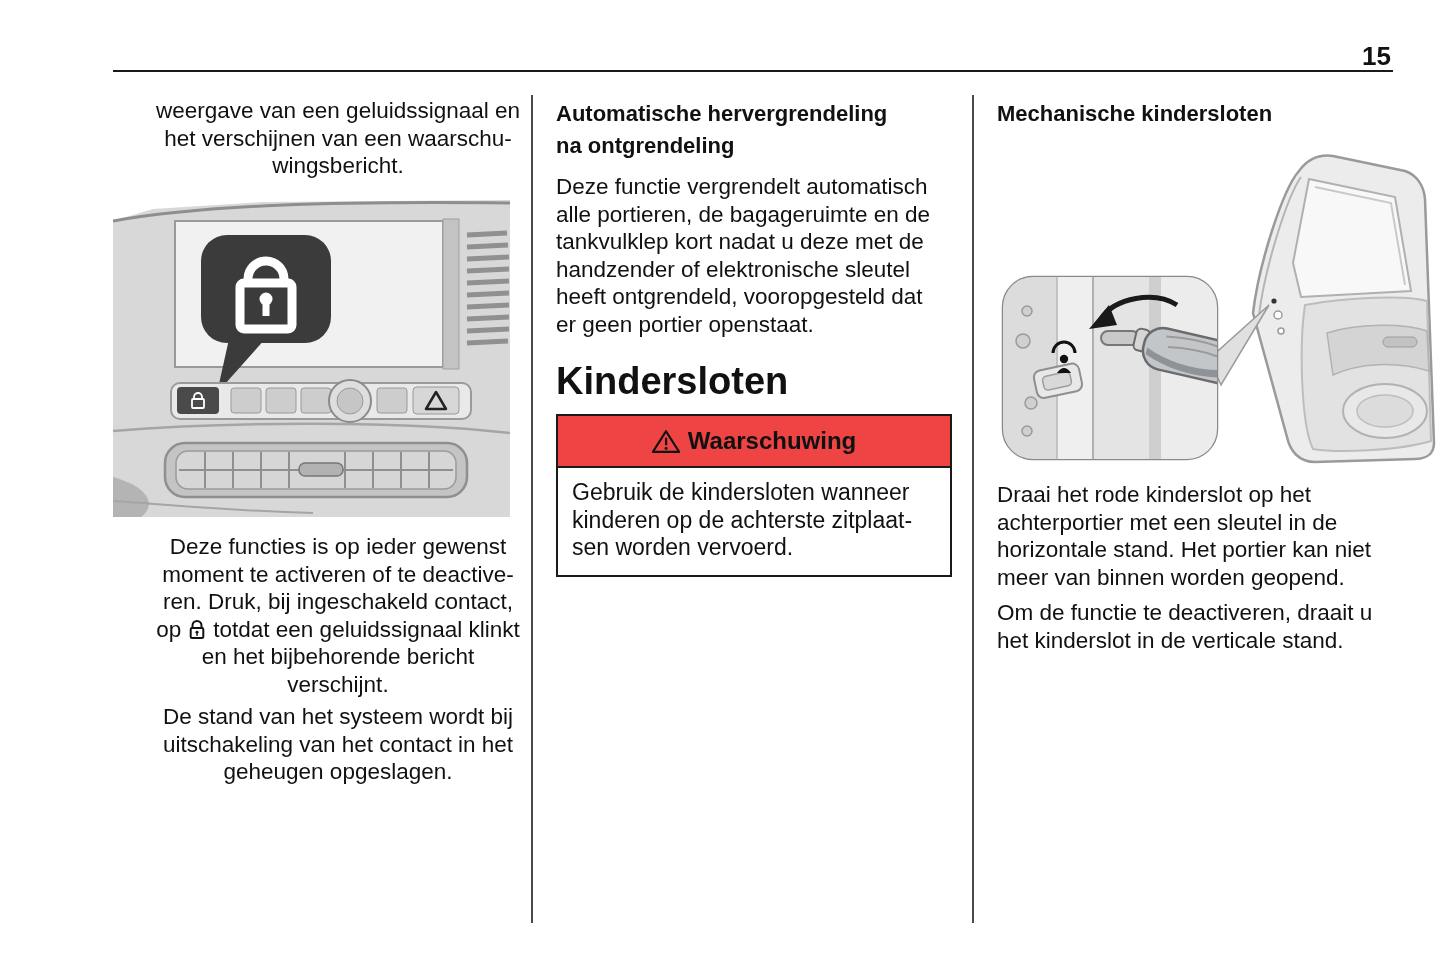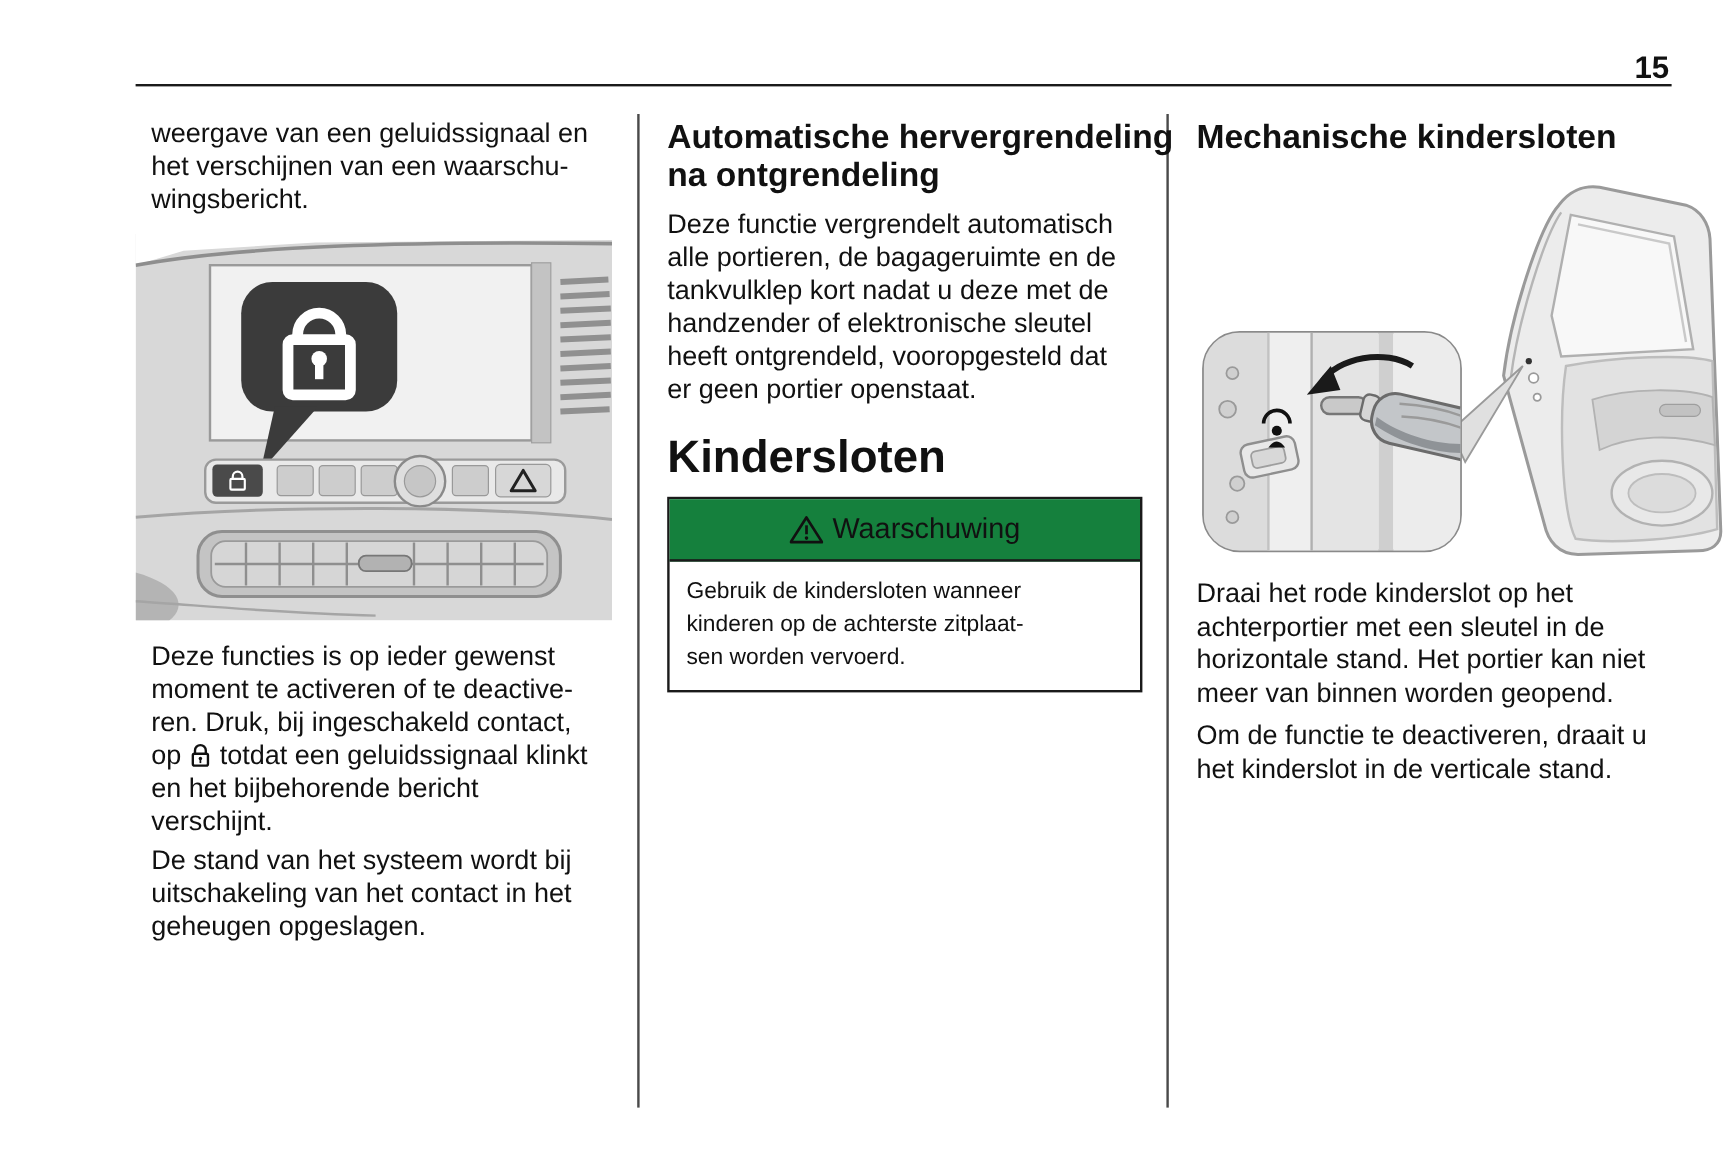--- a/index.html
+++ b/index.html
@@ -10,35 +10,35 @@
   }
   .page{position:absolute;inset:0;}
   .hdr-title{position:absolute;top:41px;right:172px;font-size:26px;font-weight:bold;white-space:nowrap;}
   .hdr-num{position:absolute;top:41px;right:54px;font-size:26px;font-weight:bold;}
   .hdr-rule{position:absolute;left:113px;top:70px;width:1280px;height:2px;background:#1a1a1a;}
   .vrule{position:absolute;top:95px;height:828px;width:2px;background:#4a4a4a;}
   .vrule1{left:531px;}
   .vrule2{left:972px;}
 
   .para{position:absolute;font-size:22.5px;line-height:27.5px;white-space:pre-line;width:450px;}
-  .h2{position:absolute;font-size:28px;line-height:32px;font-weight:bold;white-space:pre-line;width:450px;}
+  .h2{position:absolute;font-size:22px;line-height:32px;font-weight:bold;white-space:pre-line;width:450px;}
   .h1{position:absolute;font-size:38px;line-height:34px;font-weight:bold;width:450px;}
 
-  .c1{left:126px;} .c2{left:556px;} .c3{left:997px;}
+  .c1{left:113px;text-align:center;} .c2{left:556px;} .c3{left:997px;}
   .p-a{top:97px;}
   .fig1{position:absolute;left:113px;top:195px;width:397px;height:322px;}
   .p-b{top:533px;}
   .p-c{top:703px;}
   .h2-auto{top:98px;}
   .p-d{top:173px;}
   .h1-kind{top:364px;}
   .warnbox{position:absolute;left:556px;top:414px;width:392px;border:2px solid #1a1a1a;background:#fff;}
-  .warnhead{background:#15803d;border-bottom:2px solid #1a1a1a;height:50px;display:flex;align-items:center;justify-content:center;font-size:24px;font-weight:normal;}
+  .warnhead{background:#ef4444;border-bottom:2px solid #1a1a1a;height:50px;display:flex;align-items:center;justify-content:center;font-size:24px;font-weight:bold;}
   .warnhead svg{margin-right:8px;}
-  .warnbody{padding:11px 14px 13px 14px;font-size:19px;line-height:27.5px;white-space:pre-line;}
+  .warnbody{padding:11px 14px 13px 14px;font-size:23px;line-height:27.5px;white-space:pre-line;}
   .h2-mech{top:98px;}
   .fig2{position:absolute;left:997px;top:145px;width:448px;height:320px;}
   .p-e{top:481px;}
   .p-f{top:599px;}
   .inline-lock{display:inline-block;vertical-align:-3px;margin:0 7px;}
 </style>
 </head>
 <body>
 
 <div class="page">

